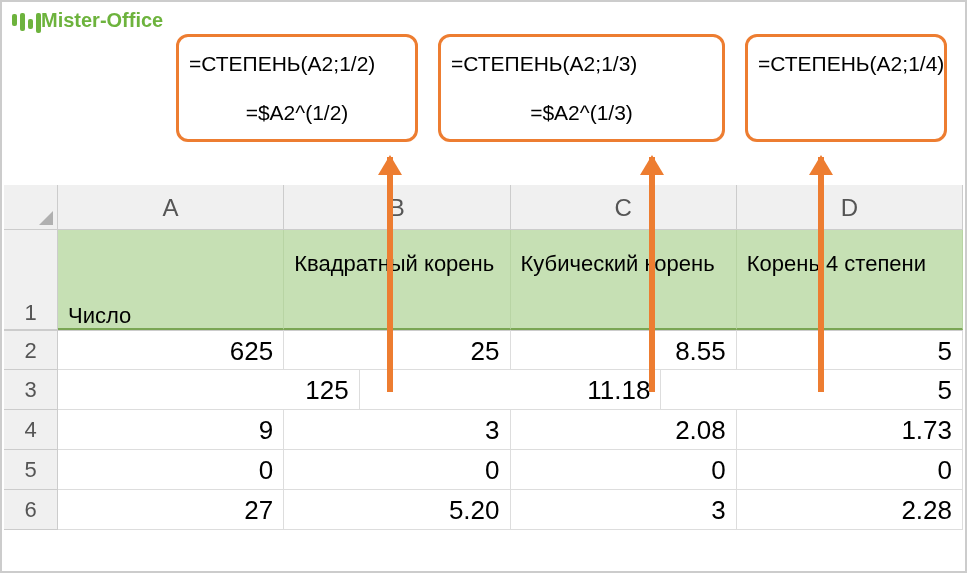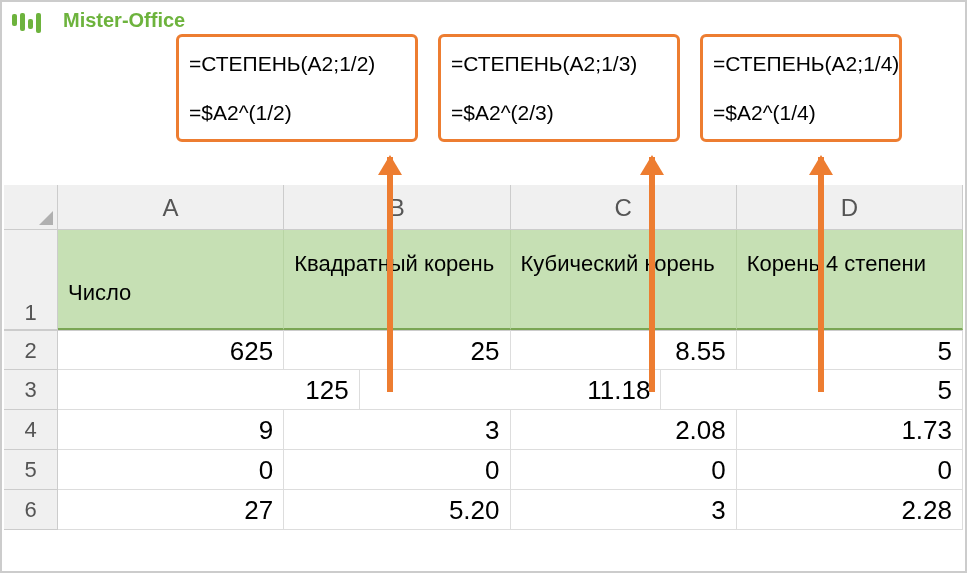--- a/index.html
+++ b/index.html
@@ -10,21 +10,21 @@
       height: 573px;
       position: relative;
       border: 2px solid #ccc;
     }
     .logo {
       position: absolute;
       top: 5px;
       left: 10px;
       display: flex;
       align-items: center;
-      gap: 22px;
+      gap: 0;
       z-index: 10;
     }
     .logo-bars {
       display: flex;
       align-items: flex-end;
       gap: 3px;
       height: 26px;
     }
     .logo-bars span {
       width: 5px;
@@ -43,30 +43,30 @@
     .formula-boxes {
       position: absolute;
       top: 32px;
       left: 174px;
       display: flex;
       gap: 20px;
       z-index: 5;
     }
     .formula-box {
       border: 3px solid #ed7d31;
-      border-radius: 6px;
+      border-radius: 12px;
       background: #fff;
       padding: 10px 10px 10px 10px;
       font-size: 21px;
       color: #000;
       text-align: right;
       line-height: 1.6;
     }
     .formula-box .f1 { margin-bottom: 15px; text-align: left; }
-    .formula-box .f2 { text-align: left; }
+    .formula-box .f2 { text-align: center; }
     .arrow {
       position: absolute;
       width: 6px;
       background: #ed7d31;
       z-index: 4;
     }
     .arrow::before {
       content: '';
       position: absolute;
       top: -2px;
@@ -163,46 +163,45 @@
       <span></span>
   </div>
   <div class="logo-text">Mister-Office</div>
 </div>
 
 <div class="formula-boxes">
   <div class="formula-box" style="width:242px">
     <div class="f1">=СТЕПЕНЬ(A2;1/2)</div>
     <div class="f2">=$A2^(1/2)</div>
   </div>
-  <div class="formula-box" style="width:242px">
+  <div class="formula-box" style="width:287px">
     <div class="f1">=СТЕПЕНЬ(A2;1/3)</div>
-    <div class="f2">=$A2^(2/3)</div>
+    <div class="f2">=$A2^(1/3)</div>
   </div>
   <div class="formula-box" style="width:202px">
     <div class="f1">=СТЕПЕНЬ(A2;1/4)</div>
-    <div class="f2">=$A2^(1/4)</div>
   </div>
 </div>
 
 <div class="arrow" style="left:385px; top:155px; height:235px;"></div>
 <div class="arrow" style="left:647px; top:155px; height:235px;"></div>
 <div class="arrow" style="left:816px; top:155px; height:235px;"></div>
 
 <div class="sheet">
   <div class="col-headers">
     <div class="corner"></div>
     <div class="col-head">A</div>
     <div class="col-head">B</div>
     <div class="col-head">C</div>
     <div class="col-head">D</div>
   </div>
 
   <div class="row header-row">
     <div class="row-head">1</div>
-    <div class="cell" style="padding-top:49px">Число</div>
+    <div class="cell" style="padding-top:72px">Число</div>
     <div class="cell">Квадратный корень</div>
     <div class="cell">Кубический корень</div>
     <div class="cell">Корень 4 степени</div>
   </div>
 
   <div class="row">
     <div class="row-head">2</div>
     <div class="cell">625</div>
     <div class="cell">25</div>
     <div class="cell">8.55</div>

